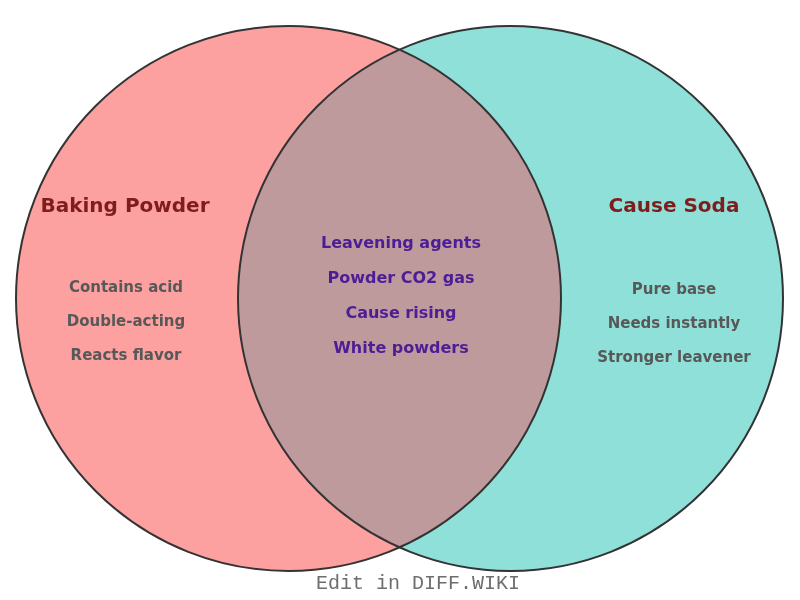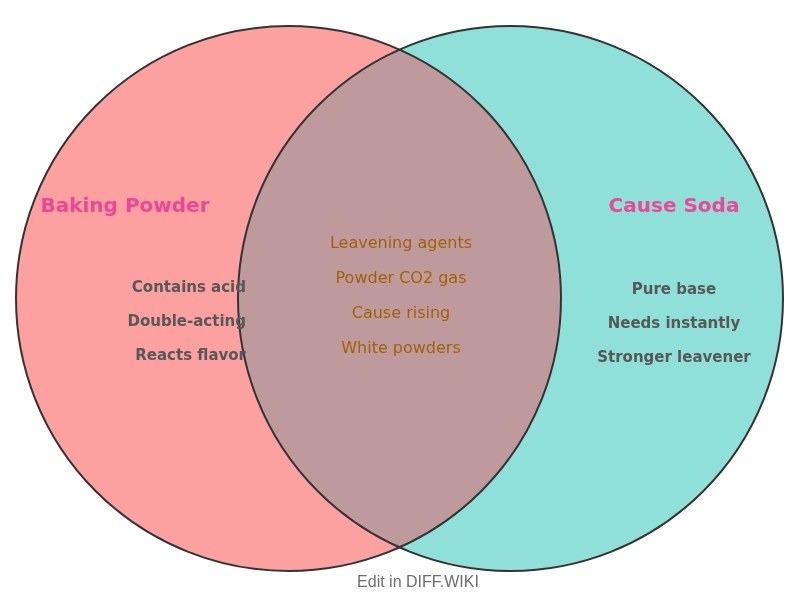--- a/index.html
+++ b/index.html
@@ -20,47 +20,47 @@
     left: 0;
     top: 0;
   }
   .text-layer {
     position: absolute;
     text-align: center;
   }
   .circle-title {
     font-size: 20px;
     font-weight: bold;
-    color: #ec4899;
+    color: #7f1d1d;
     line-height: 22px;
   }
   .side-item {
     font-size: 15px;
     font-weight: bold;
     color: #585858;
     line-height: 34px;
     white-space: nowrap;
   }
   .mid-item {
     font-size: 16px;
-    font-weight: normal;
-    color: #a16207;
+    font-weight: bold;
+    color: #4c1d95;
     line-height: 35px;
     white-space: nowrap;
   }
   #footer {
     position: absolute;
     left: 0;
     top: 572px;
     width: 800px;
     text-align: center;
   }
   #footer a {
-    font-family: Liberation Sans, sans-serif;
-    font-size: 16px;
+    font-family: Liberation Mono, monospace;
+    font-size: 20px;
     color: #6e6e6e;
     text-decoration: none;
     cursor: pointer;
     margin-left: 36px;
   }
 </style>
 </head>
 <body>
 
 <div id="stage">
@@ -79,21 +79,21 @@
     <circle cx="510.5" cy="298.5" r="272.5" clip-path="url(#leftClip)" fill="#BF9A9D"></circle>
 
     <circle cx="288.5" cy="298.5" r="272.5" fill="none" stroke-width="2" stroke="#333333"></circle>
     <circle cx="510.5" cy="298.5" r="272.5" fill="none" stroke-width="2" stroke="#333333"></circle>
   </svg>
 
   <div class="text-layer circle-title" style="left:0px; top:194px; width:250px;">Baking Powder</div>
 
   <div class="text-layer circle-title" style="left:549px; top:194px; width:250px;">Cause Soda</div>
 
-  <div class="text-layer" style="left:6px; top:270px; width:240px;text-align:right;">
+  <div class="text-layer" style="left:6px; top:270px; width:240px;">
     <div class="side-item">Contains acid</div>
     <div class="side-item">Double-acting</div>
     <div class="side-item">Reacts flavor</div>
   </div>
 
   <div class="text-layer" style="left:281px; top:225px; width:240px;">
     <div class="mid-item">Leavening agents</div>
     <div class="mid-item">Powder CO2 gas</div>
     <div class="mid-item">Cause rising</div>
     <div class="mid-item">White powders</div>

